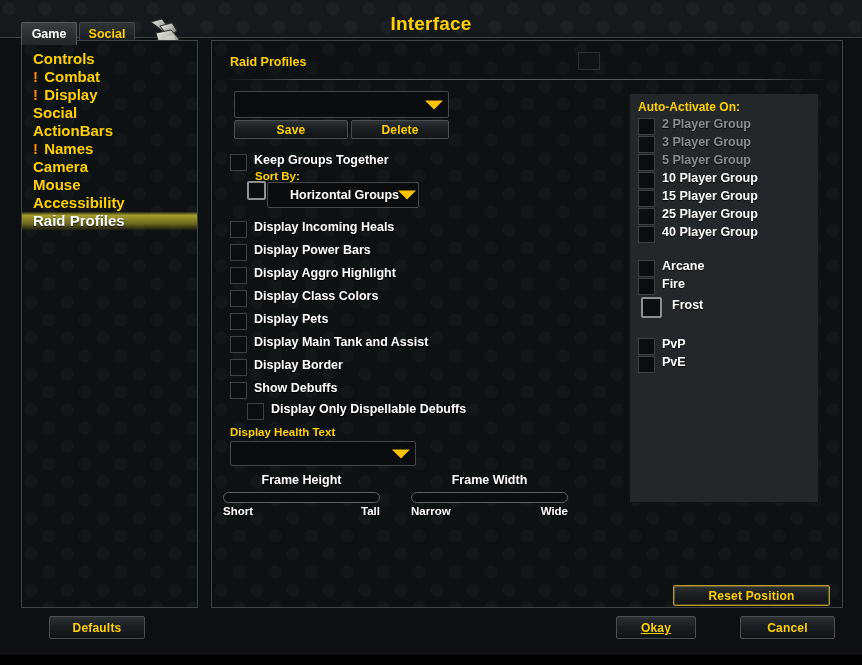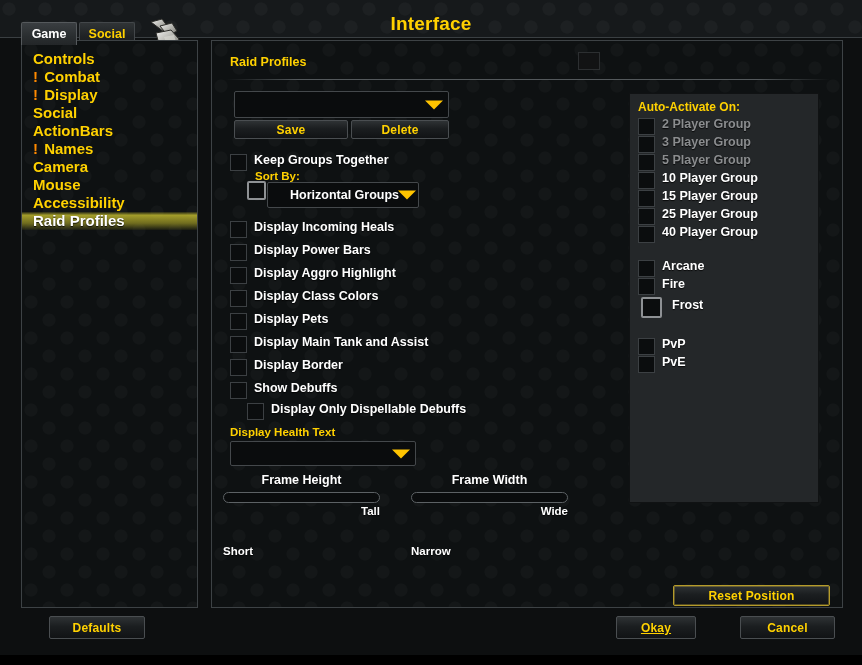--- a/index.html
+++ b/index.html
@@ -199,21 +199,21 @@
     position: absolute; left: 0; top: 19px; width: 100%; height: 11px;
     background: #0a0c0d;
     border: 1px solid #5c6164;
     border-radius: 6px;
   }
   .slider .slow, .slider .shigh {
     position: absolute; top: 32px;
     color: #ffffff; font-size: 11.5px; font-weight: bold;
     text-shadow: 0 1px 1px rgba(0,0,0,.8);
   }
-  .slider .slow { left: 0; margin-top: 40px; }
+  .slider .slow { left: 0; }
   .slider .shigh { right: 0; }
 
   
   #autopanel {
     position: absolute;
     left: 417px; top: 52px; width: 190px; height: 410px;
     background: #242729;
     border: 1px solid #101213;
   }
   #autopanel .atitle {

